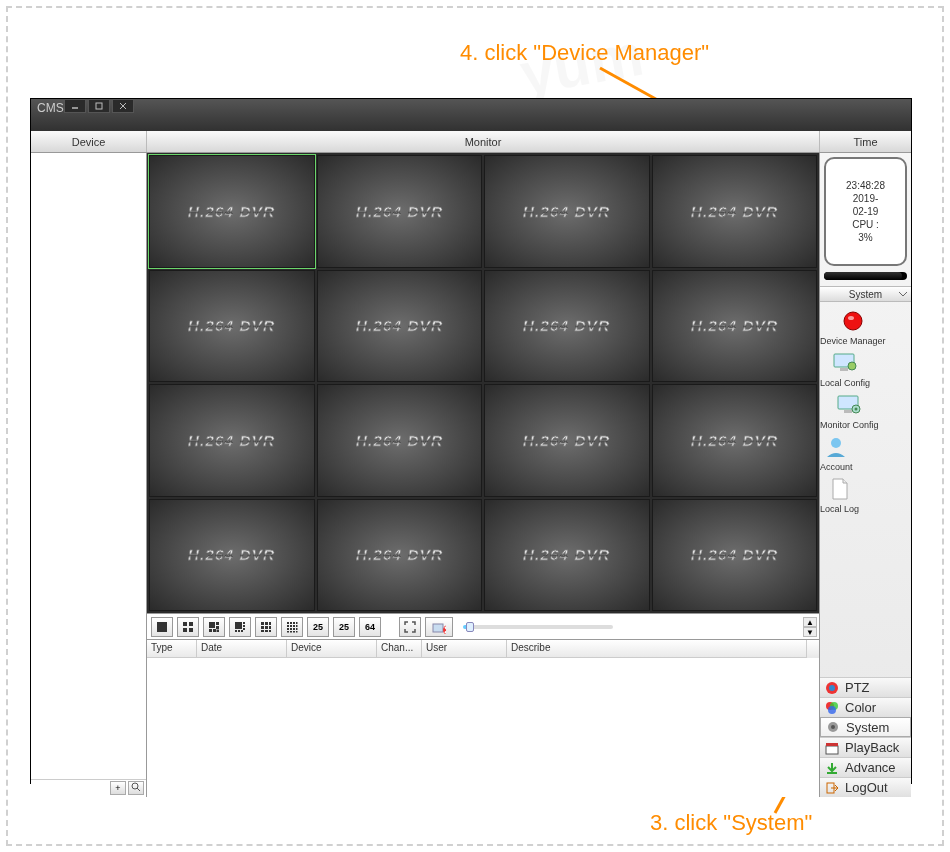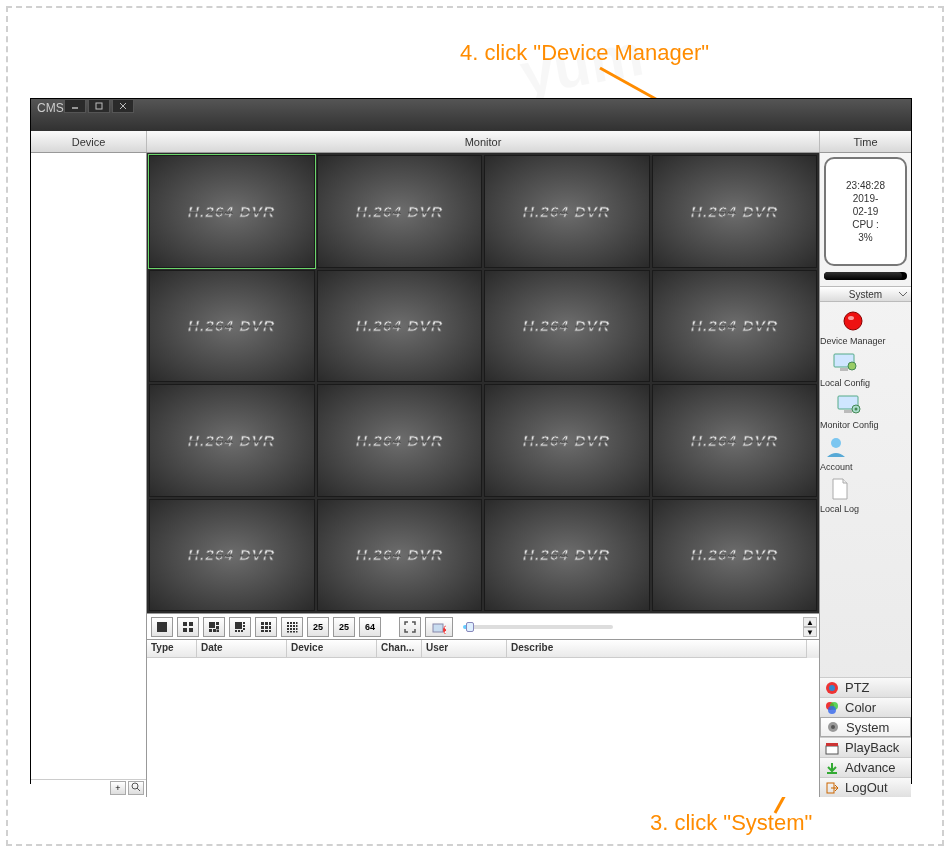--- a/index.html
+++ b/index.html
@@ -42,21 +42,21 @@
   .tool-btn { width:22px; height:20px; border:1px solid #999; background:linear-gradient(#fff,#e4e4e4); display:flex; align-items:center; justify-content:center; font-size:9px; color:#333;}
   .tool-btn svg { width:14px; height:14px; }
   .tool-num { min-width:22px; height:20px; border:1px solid #999; background:linear-gradient(#fff,#e4e4e4); font-size:9px; font-weight:bold; display:flex; align-items:center; justify-content:center;}
   .vol-track { flex:0 0 150px; height:4px; background:linear-gradient(to right,#6cf 0%,#6cf 2%,#ddd 2%,#ddd 100%); border-radius:2px; position:relative; margin-left:6px;}
   .vol-thumb { position:absolute; left:2%; top:-3px; width:8px; height:10px; background:#dfefff; border:1px solid #88b; border-radius:2px;}
   .scroll-arrows { position:absolute; right:2px; display:flex; flex-direction:column; }
   .scroll-arrows div { width:14px; height:10px; font-size:8px; text-align:center; line-height:10px; border:1px solid #bbb; background:#eee;}
 
   .log-area { flex:1; background:#fff; border-top:1px solid #999; display:flex; flex-direction:column;}
   .log-head { height:18px; display:flex; background:linear-gradient(#fff,#e8e8e8); font-size:10px; color:#333; }
-  .log-head div { border-right:1px solid #ccc; border-bottom:1px solid #ccc; padding:2px 4px;font-weight:bold; }
+  .log-head div { border-right:1px solid #ccc; border-bottom:1px solid #ccc; padding:2px 4px; }
   .log-body { flex:1; background:#fff; }
 
   .right-pane { width:92px; background:linear-gradient(#f6f6f6,#e8e8e8); border-left:1px solid #999; display:flex; flex-direction:column; font-size:10px; color:#333; }
   .clock-box { margin:4px; border:2px solid #777; border-radius:10px; background:#fff; padding:20px; text-align:center; font-size:10px; line-height:13px;}
   .cpu-bar { height:8px; margin:2px 4px 6px; background:#000; border-radius:4px; position:relative;}
   .cpu-bar::after { content:""; position:absolute; left:0; top:0; height:100%; width:94%; background:linear-gradient(#333,#000); border-radius:4px;}
 
   .panel-title { height:16px; background:linear-gradient(#fff,#dcdcdc); border-top:1px solid #bbb; border-bottom:1px solid #bbb; text-align:center; font-size:10px; line-height:16px; position:relative;}
   .sys-items { flex:1; display:flex; flex-direction:column; align-items:flex-start; gap:4px; padding-top:6px;}
   .sys-item { display:flex; flex-direction:column; align-items:center; gap:2px; cursor:pointer; }

